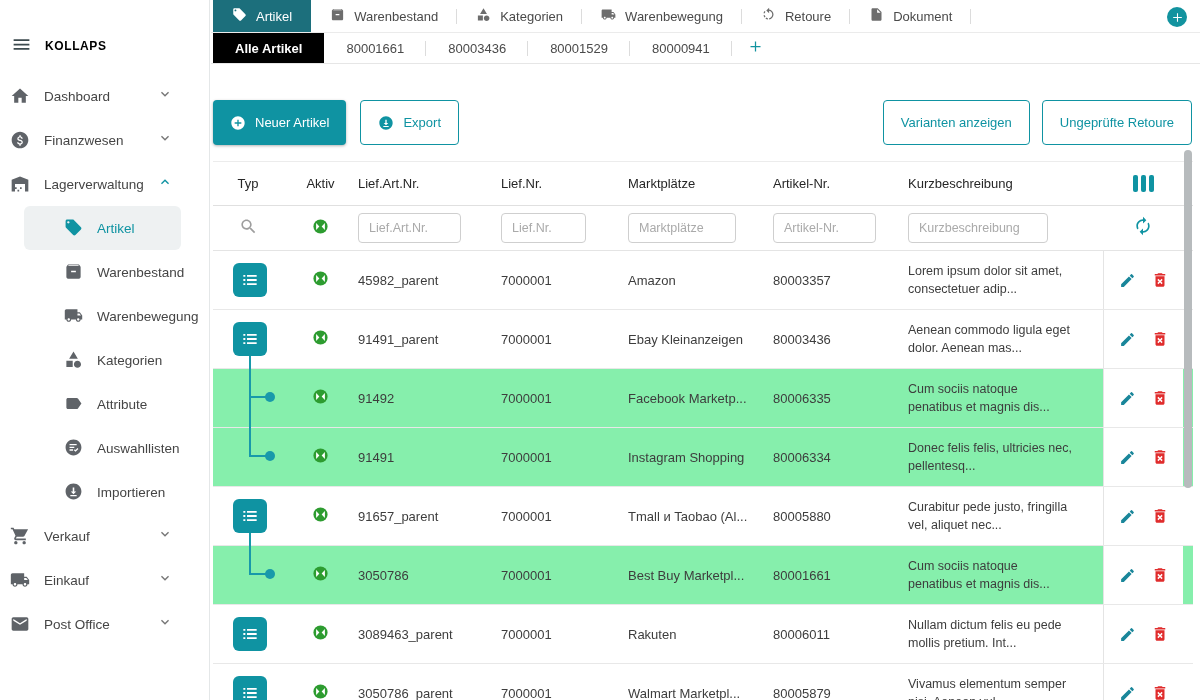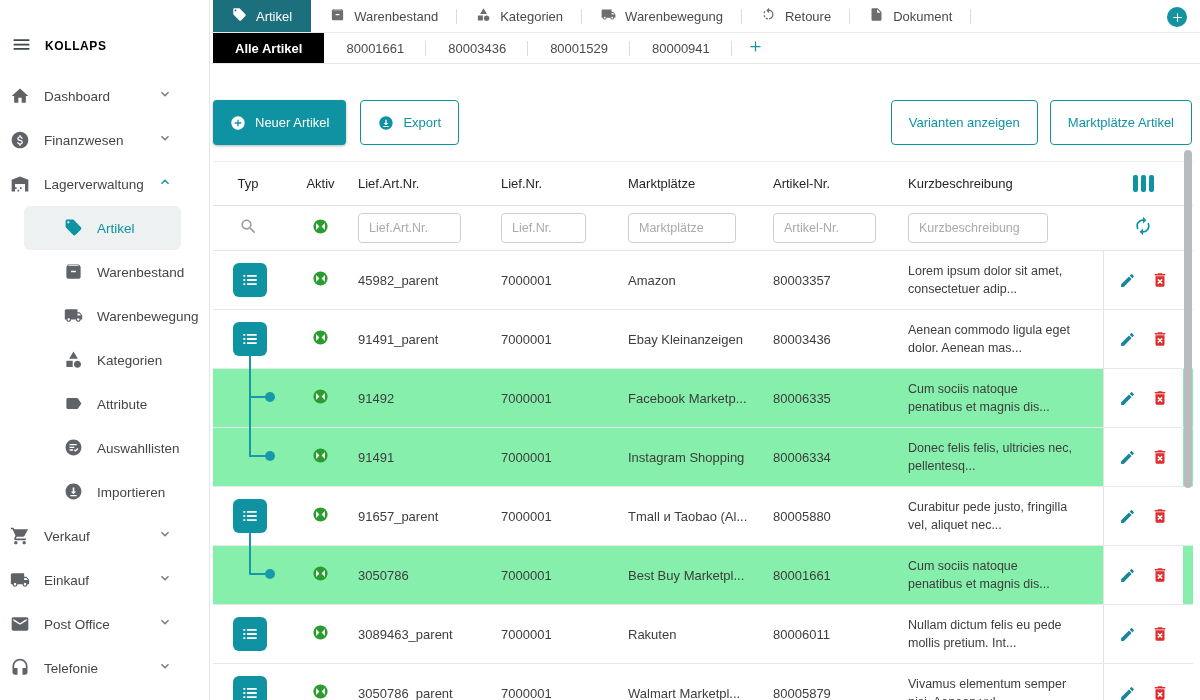--- a/index.html
+++ b/index.html
@@ -222,29 +222,20 @@
   </div>
       <div class="nav-item">
     <span class="nav-icon"><svg viewBox="0 0 24 24">
             <path d="M20 4H4c-1.1 0-1.99.9-1.99 2L2 18c0 1.1.9 2 2 2h16c1.1 0 2-.9 2-2V6c0-1.1-.9-2-2-2zm0 4-8 5-8-5V6l8 5 8-5v2z"></path>
           </svg></span>
     <span class="nav-label">Post Office</span>
     <span class="chev down"><svg viewBox="0 0 24 24">
             <path d="M16.59 8.59 12 13.17 7.41 8.59 6 10l6 6 6-6z"></path>
           </svg></span>
   </div>
-      <div class="nav-item">
-    <span class="nav-icon"><svg viewBox="0 0 24 24">
-            <path d="M12 1c-4.97 0-9 4.03-9 9v7c0 1.66 1.34 3 3 3h3v-8H5v-2c0-3.87 3.13-7 7-7s7 3.13 7 7v2h-4v8h3c1.66 0 3-1.34 3-3v-7c0-4.97-4.03-9-9-9z"></path>
-          </svg></span>
-    <span class="nav-label">Telefonie</span>
-    <span class="chev down"><svg viewBox="0 0 24 24">
-            <path d="M16.59 8.59 12 13.17 7.41 8.59 6 10l6 6 6-6z"></path>
-          </svg></span>
-  </div>
     </div>
 </div>
 
 <div class="main">
 
   <div class="tabbar">
 
     <div class="tab active">
     <span><svg viewBox="0 0 24 24">
             <path d="M21.41 11.58l-9-9C12.05 2.22 11.55 2 11 2H4c-1.1 0-2 .9-2 2v7c0 .55.22 1.05.59 1.42l9 9c.36.36.86.58 1.41.58.55 0 1.05-.22 1.41-.59l7-7c.37-.36.59-.86.59-1.41 0-.55-.22-1.05-.59-1.42zM5.5 7C4.67 7 4 6.33 4 5.5S4.67 4 5.5 4 7 4.67 7 5.5 6.33 7 5.5 7z"></path>
@@ -324,21 +315,21 @@
           <path d="M12 2C6.48 2 2 6.48 2 12s4.48 10 10 10 10-4.48 10-10S17.52 2 12 2zm-1 5h2v5h2.5L12 15.5 8.5 12H11V7zm-3 9.5h8V18H8v-1.5z"></path>
         </svg>
       <span>Export</span>
     </button>
     <span class="spacer"></span>
     <button class="btn btn-outline">
       <span>Varianten anzeigen</span>
     </button>
     <span class="gap12"></span>
     <button class="btn btn-outline">
-      <span>Marktplätze Artikel</span>
+      <span>Ungeprüfte Retoure</span>
     </button>
   </div>
 
   <div class="table">
     <div class="grid thead">
       <div class="th c1">Typ</div>
       <div class="th c2">Aktiv</div>
       <div class="th c3">Lief.Art.Nr.</div>
       <div class="th c4">Lief.Nr.</div>
       <div class="th c5">Marktplätze</div>

